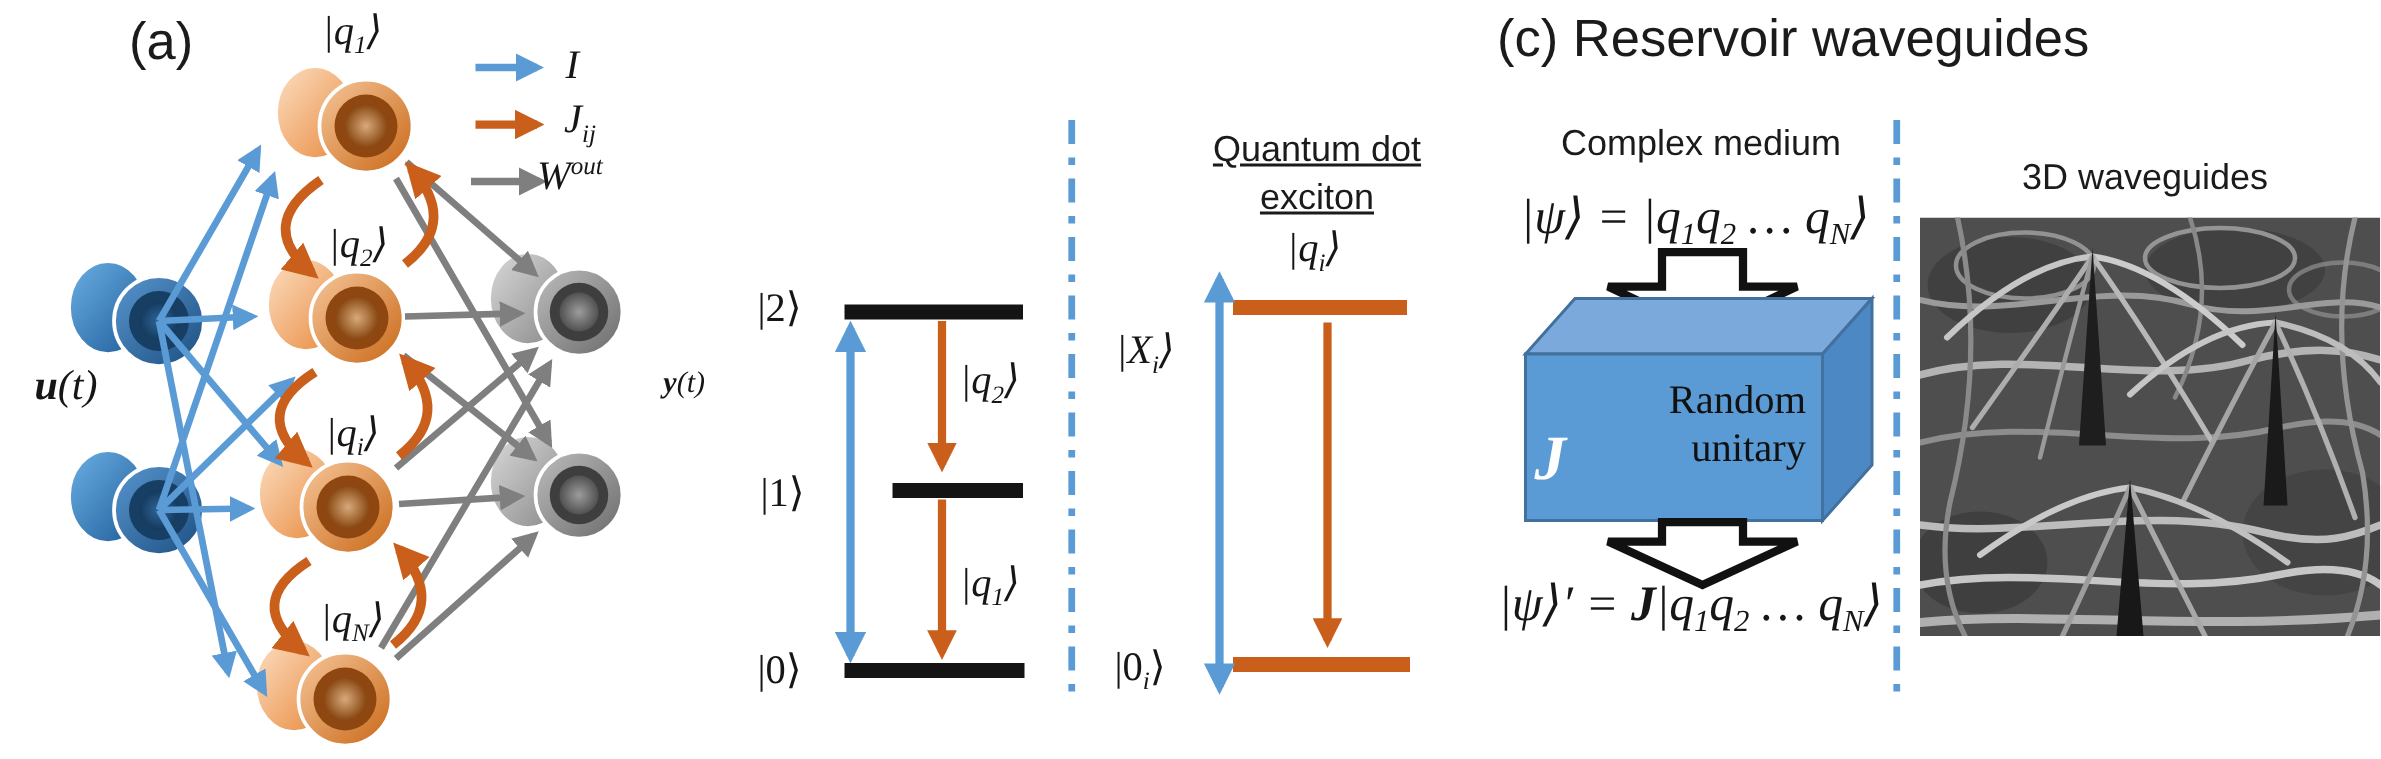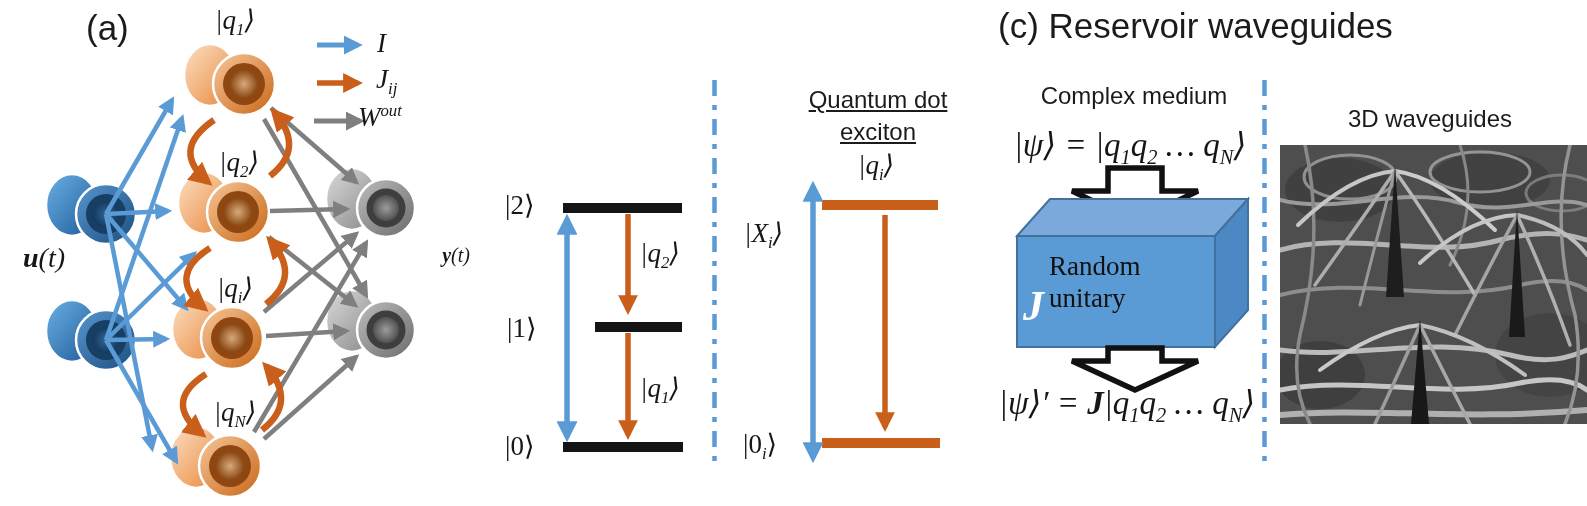--- a/index.html
+++ b/index.html
@@ -12,21 +12,21 @@
       white-space:normal;text-align:center;line-height:1.32;}
   .m{font-family:"Liberation Serif","DejaVu Serif",serif;font-style:italic;font-size:27px;}
   .mr{font-family:"Liberation Serif","DejaVu Serif",serif;font-style:normal;font-size:27px;}
   .mr sub{font-style:italic;}
   .ctr{text-align:center;}
   sub,sup{font-size:.62em;}
   .bold{font-weight:bold;}
   .boxJ{font-family:"Liberation Serif","DejaVu Serif",serif;font-style:italic;font-weight:bold;
         font-size:42px;color:#ffffff;}
   .boxlbl{font-family:"Liberation Serif","DejaVu Serif",serif;font-size:27px;color:#111;
-          white-space:normal;text-align:left;line-height:1.18;}
+          white-space:normal;text-align:right;line-height:1.18;}
   .f27{font-size:33px;}
 </style>
 </head>
 <body>
 
 <div class="fig">
 
 <svg class="lay" width="1587" height="506" viewBox="0 0 1587 506">
   <defs>
     <marker id="mB" viewBox="0 0 10 10" refX="7.5" refY="5" markerWidth="3.8" markerHeight="3.8" orient="auto-start-reverse" markerUnits="strokeWidth">

